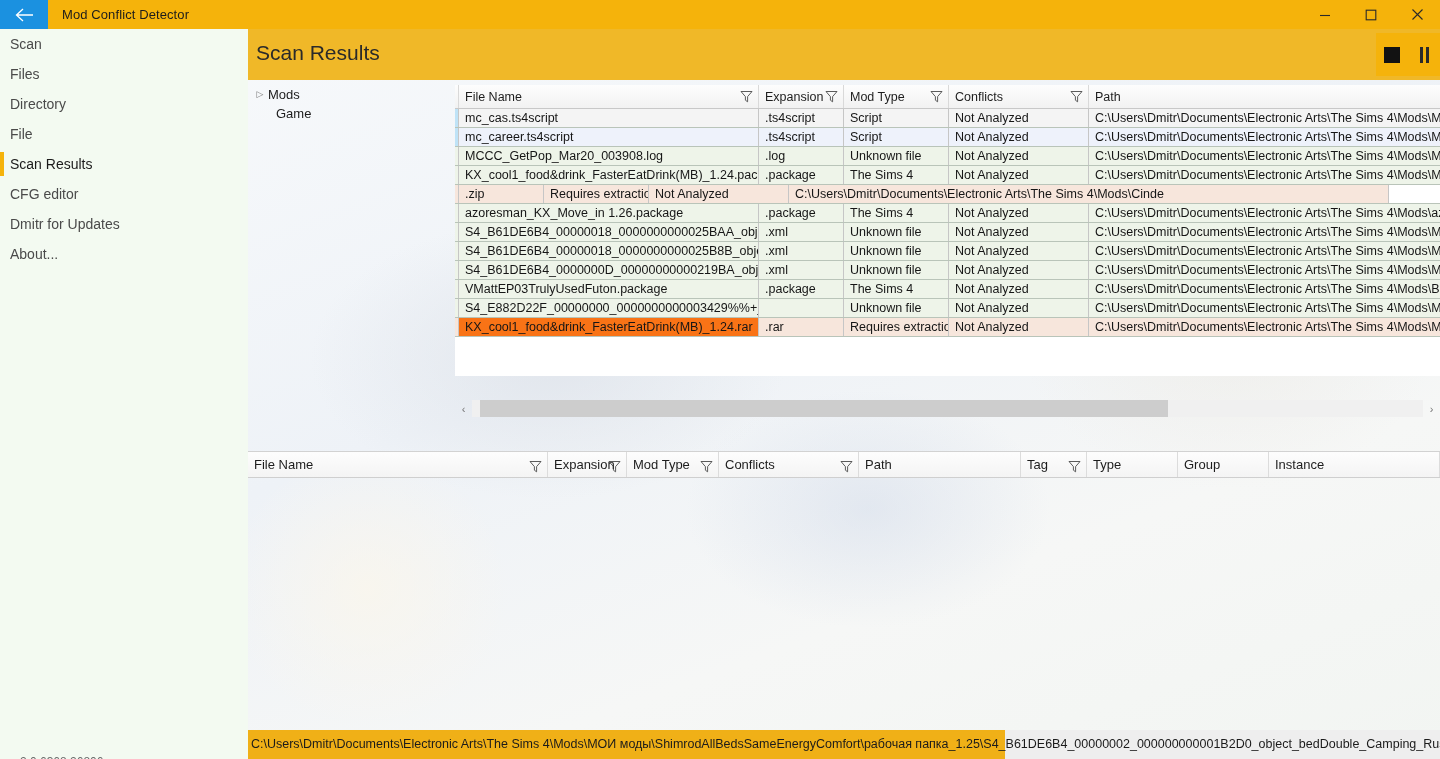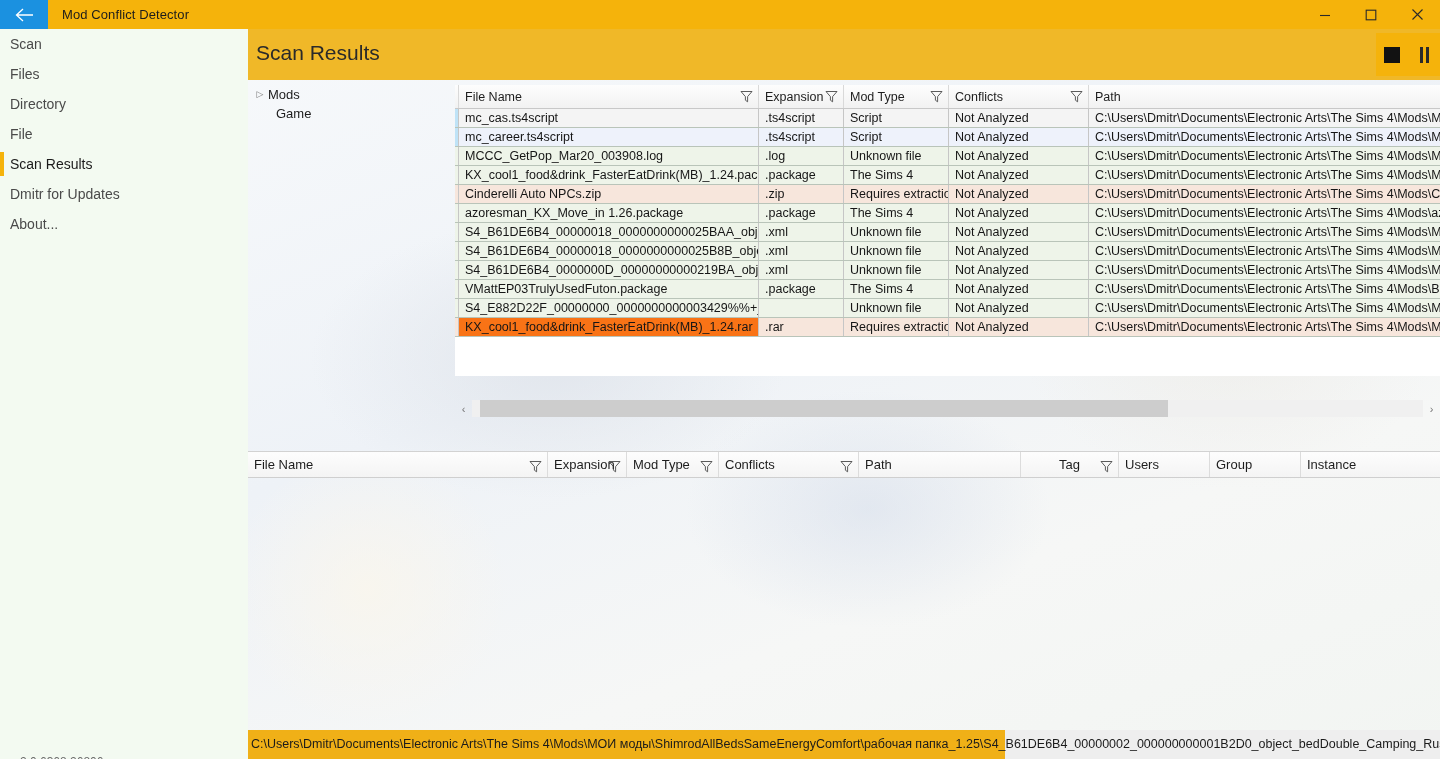--- a/index.html
+++ b/index.html
@@ -188,20 +188,21 @@
   </div>
 </div>
 
 <div id="sidebar">
   <div id="nav-list">
       <div class="nav-item"><span>Scan</span></div>
       <div class="nav-item"><span>Files</span></div>
       <div class="nav-item"><span>Directory</span></div>
       <div class="nav-item"><span>File</span></div>
       <div class="nav-item selected"><span>Scan Results</span></div>
+      <div class="nav-item"><span>CFG editor</span></div>
       <div class="nav-item"><span>Dmitr for Updates</span></div>
       <div class="nav-item"><span>About...</span></div>
     </div>
   <div id="version">2.0.6368.26806</div>
 </div>
 
 <div id="content">
 
   <div id="page-header">
     <div id="page-title">Scan Results</div>
@@ -287,21 +288,20 @@
         <div class="grow">
           <div class="selmark" style="background: rgb(238, 244, 233); border-right: 1px solid rgb(198, 198, 198);"></div>
           <div class="gc" style="width: 300px; flex: 0 0 300px; background: rgb(238, 244, 233);">KX_cool1_food&amp;drink_FasterEatDrink(MB)_1.24.package</div>
           <div class="gc" style="width: 85px; flex: 0 0 85px; background: rgb(238, 244, 233);">.package</div>
           <div class="gc" style="width: 105px; flex: 0 0 105px; background: rgb(238, 244, 233);">The Sims 4</div>
           <div class="gc" style="width: 140px; flex: 0 0 140px; background: rgb(238, 244, 233);">Not Analyzed</div>
           <div class="gc" style="width: 600px; flex: 0 0 600px; background: rgb(238, 244, 233);">C:\Users\Dmitr\Documents\Electronic Arts\The Sims 4\Mods\MOV</div>
         </div>
         <div class="grow">
           <div class="selmark" style="background: rgb(247, 230, 220); border-right: 1px solid rgb(198, 198, 198);"></div>
-          <div class="gc" style="width: 300px; flex: 0 0 300px; background: rgb(247, 230, 220);">Cinderelli Auto NPCs.zip</div>
           <div class="gc" style="width: 85px; flex: 0 0 85px; background: rgb(247, 230, 220);">.zip</div>
           <div class="gc" style="width: 105px; flex: 0 0 105px; background: rgb(247, 230, 220);">Requires extraction</div>
           <div class="gc" style="width: 140px; flex: 0 0 140px; background: rgb(247, 230, 220);">Not Analyzed</div>
           <div class="gc" style="width: 600px; flex: 0 0 600px; background: rgb(247, 230, 220);">C:\Users\Dmitr\Documents\Electronic Arts\The Sims 4\Mods\Cinde</div>
         </div>
         <div class="grow">
           <div class="selmark" style="background: rgb(238, 244, 233); border-right: 1px solid rgb(198, 198, 198);"></div>
           <div class="gc" style="width: 300px; flex: 0 0 300px; background: rgb(238, 244, 233);">azoresman_KX_Move_in 1.26.package</div>
           <div class="gc" style="width: 85px; flex: 0 0 85px; background: rgb(238, 244, 233);">.package</div>
           <div class="gc" style="width: 105px; flex: 0 0 105px; background: rgb(238, 244, 233);">The Sims 4</div>
@@ -391,28 +391,28 @@
           </div>
           <div class="hc" style="width: 140px; flex: 0 0 140px;">
             <span>Conflicts</span>
             <span class="funnel" style="top: 8px;"><svg class="" width="13" height="13" viewBox="0 0 13 13">
                 <path d="M1 1.5 H12 L7.6 6.6 V11.8 L5.4 10.2 V6.6 Z" fill="none" stroke="#2b2b2b" stroke-width="0.9"></path>
               </svg></span>
           </div>
           <div class="hc" style="width: 162px; flex: 0 0 162px;">
             <span>Path</span>
           </div>
-          <div class="hc" style="width: 66px; flex: 0 0 66px; margin-left: 32px;">
+          <div class="hc" style="width: 66px; flex: 0 0 66px;">
             <span>Tag</span>
             <span class="funnel" style="top: 8px;"><svg class="" width="13" height="13" viewBox="0 0 13 13">
                 <path d="M1 1.5 H12 L7.6 6.6 V11.8 L5.4 10.2 V6.6 Z" fill="none" stroke="#2b2b2b" stroke-width="0.9"></path>
               </svg></span>
           </div>
           <div class="hc" style="width: 91px; flex: 0 0 91px;">
-            <span>Users</span>
+            <span>Type</span>
           </div>
           <div class="hc" style="width: 91px; flex: 0 0 91px;">
             <span>Group</span>
           </div>
           <div class="hc" style="width: 171px; flex: 0 0 171px;">
             <span>Instance</span>
           </div>
         </div>
       <div id="gb-body"></div>
     </div>

